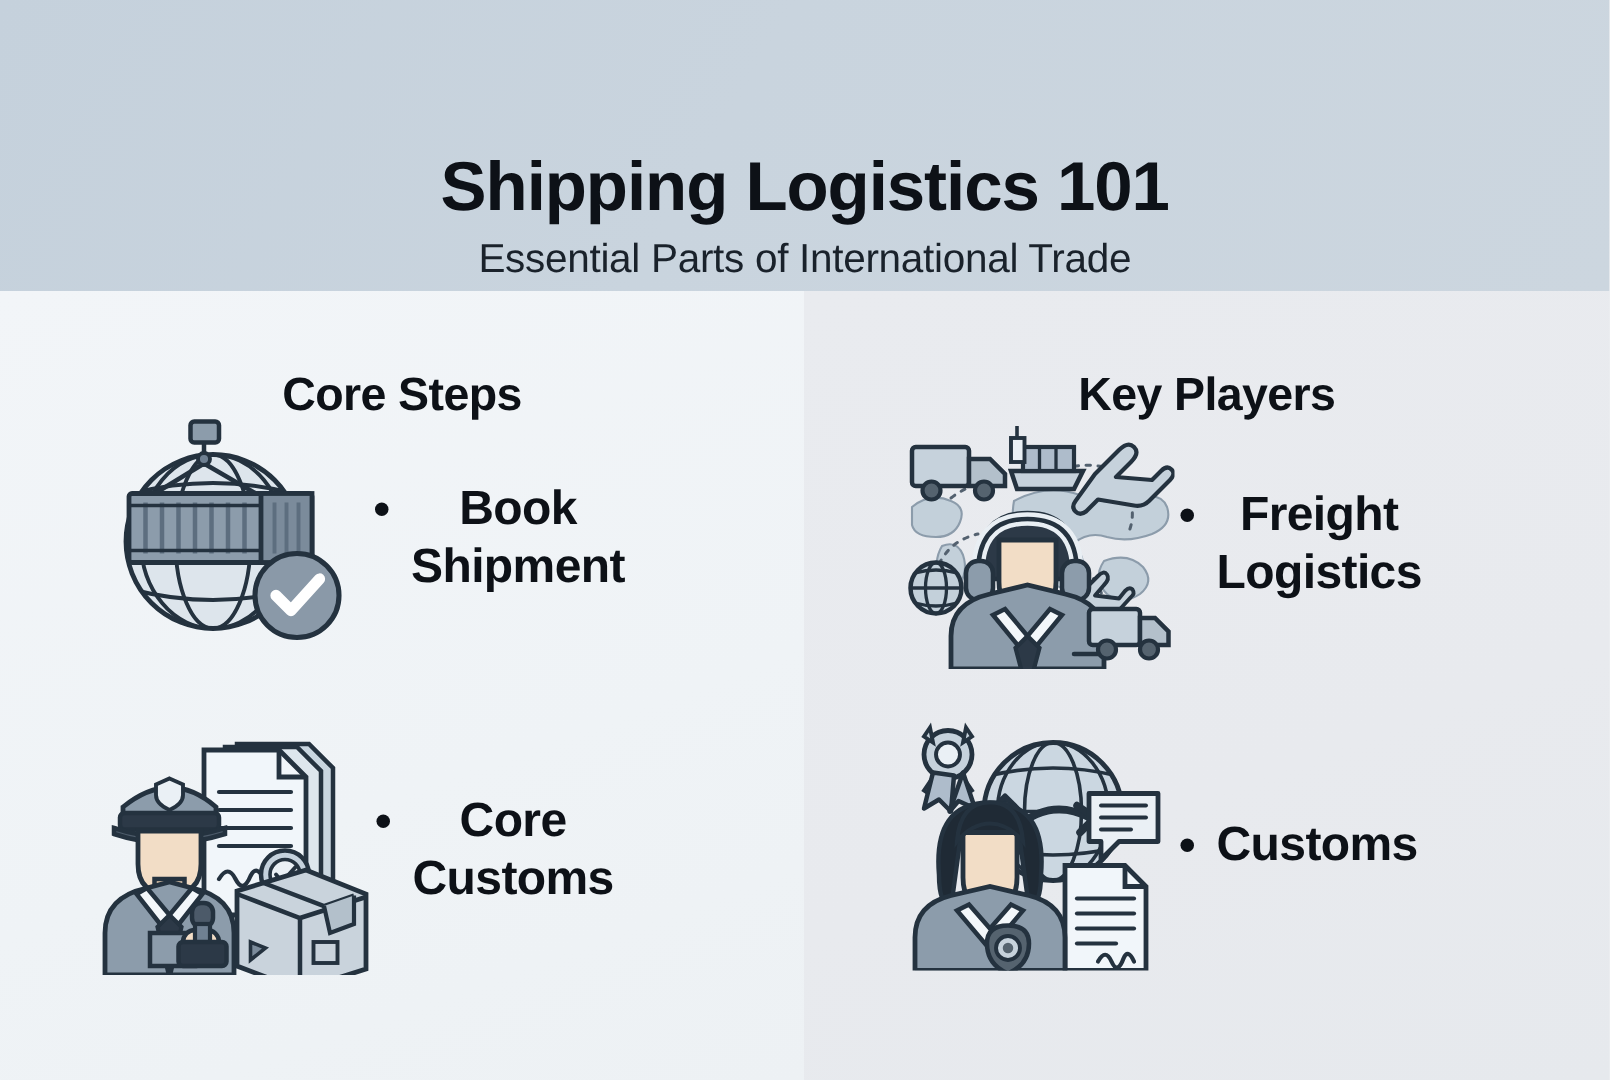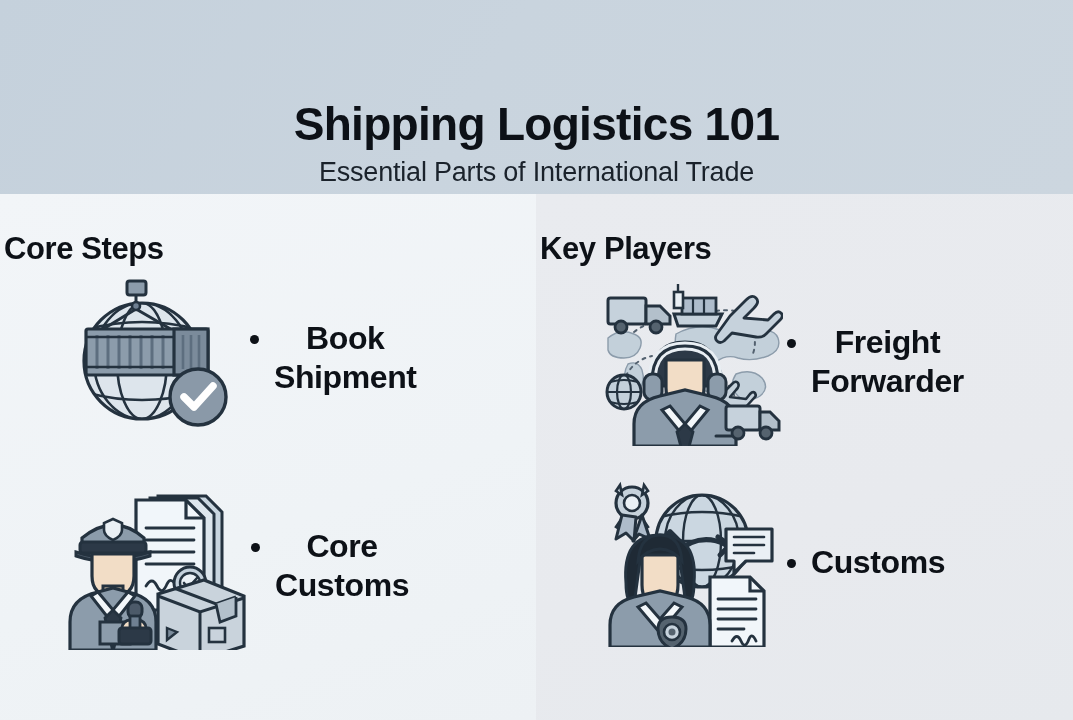--- a/index.html
+++ b/index.html
@@ -67,25 +67,26 @@
   }
   .col-left {
     width: 536px;
     background: linear-gradient(160deg, #f2f5f8 0%, #eff3f6 60%, #edf1f4 100%);
   }
   .col-right {
     width: 537px;
     background: linear-gradient(160deg, #e9ebef 0%, #e8eaee 60%, #e6e9ed 100%);
   }
   .col-title {
+    text-align: center;
     font-size: 31px;
     font-weight: bold;
     color: #0d1117;
     letter-spacing: -0.4px;
-    margin: 4px;
+    margin: 18px;
     padding-top: 33px;
   }
 
   .item {
     display: flex;
     align-items: center;
     text-align: center;
   }
   .item-icon {
     flex: 0 0 auto;
@@ -337,21 +338,21 @@
             <rect x="128" y="128" width="34" height="24" rx="2.5" fill="#c6d2dc" stroke="#24323f" stroke-width="3"></rect>
             <path d="M162 134 h10 l9 9 v9 h-19 z" fill="#b3c0cb" stroke="#24323f" stroke-width="3"></path>
             <circle cx="140" cy="155" r="6" fill="#55636f" stroke="#24323f" stroke-width="2.8"></circle>
             <circle cx="168" cy="155" r="6" fill="#55636f" stroke="#24323f" stroke-width="2.8"></circle>
           </svg>
         </div>
         <div class="item-label gap-2">
           <span class="bullet"></span>
           <span>
             <span class="label-text">Freight</span>
-            <span class="label-text">Forwarder</span>
+            <span class="label-text">Logistics</span>
           </span>
         </div>
       </div>
 
       <div class="item right-item-2">
         <div class="item-icon icon-box-md">
           <svg width="185" height="168" viewBox="0 0 185 168">
             <defs>
               <clipPath id="globeClip2">
                   <circle cx="104" cy="62" r="46"></circle>

